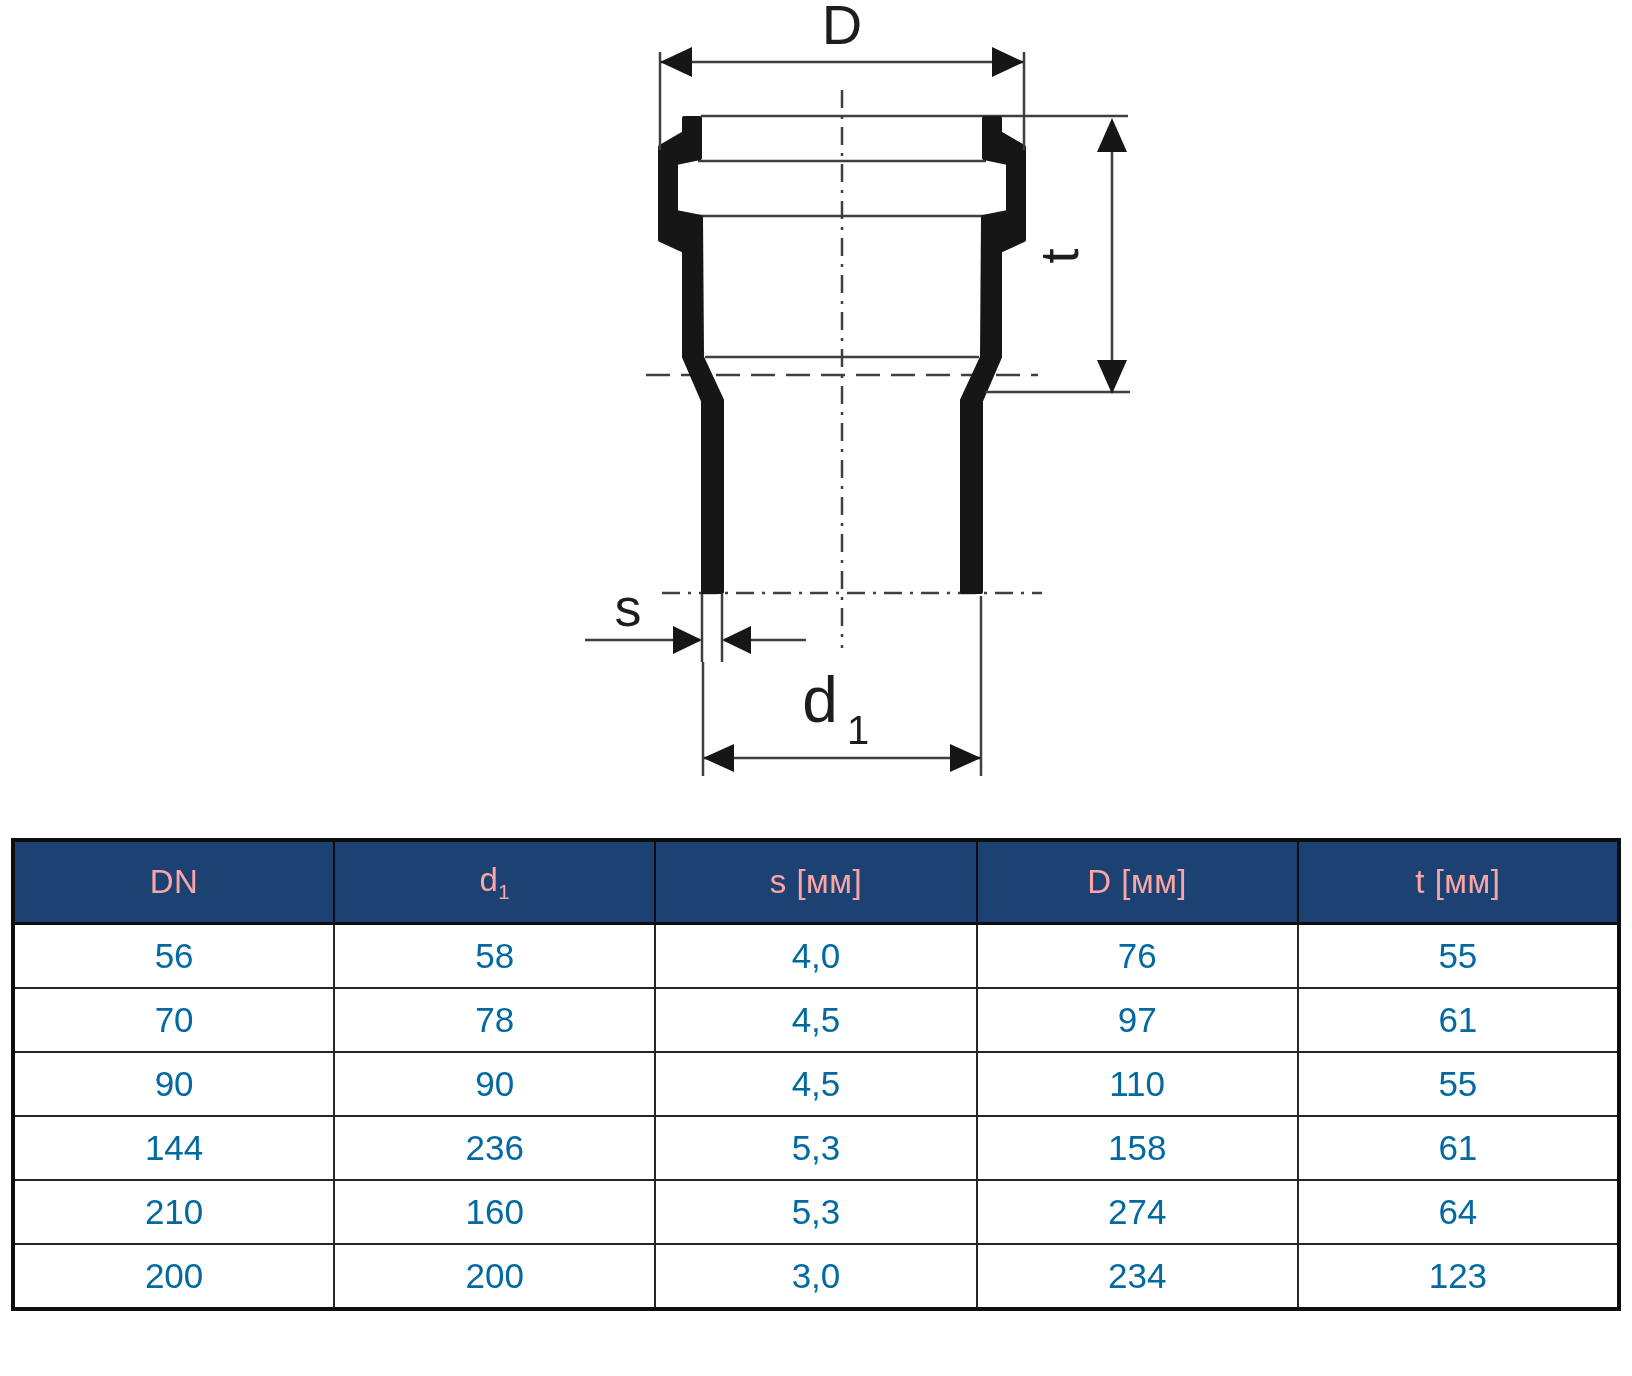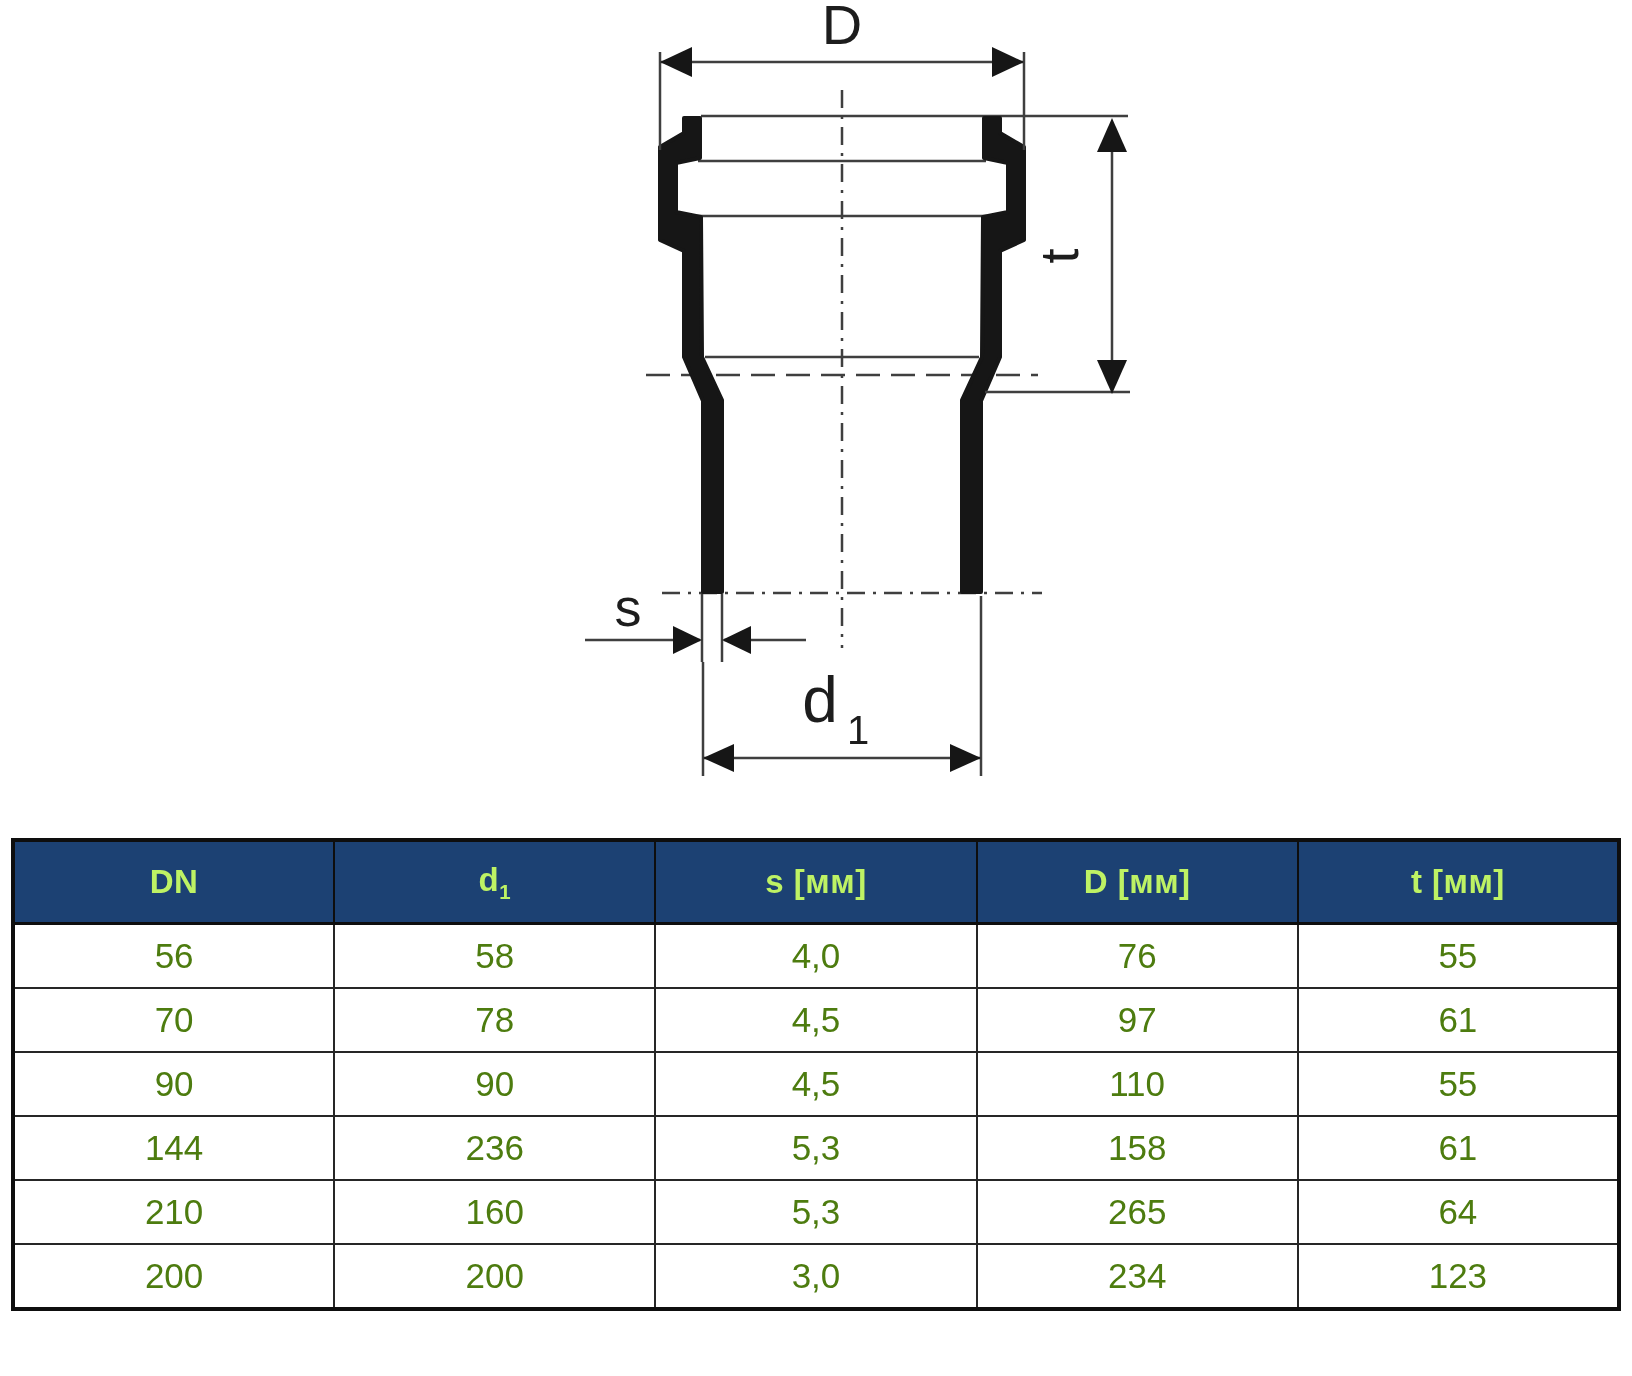--- a/index.html
+++ b/index.html
@@ -8,28 +8,28 @@
     font-family:"Liberation Sans", sans-serif;overflow:hidden;
   }
   .drawing{display:block;}
   .dim-label{fill:#1d1d1d;font-family:"Liberation Sans",sans-serif;font-weight:500;}
   .spec-table{
     width:1610px;margin:26px 10px 0 11px;
     border-collapse:collapse;table-layout:fixed;
     border:4px solid #0e0e0e;
   }
   .spec-table th{
-    background:#1c4173;color:#bef264;
-    height:78px;font-size:33px;font-weight:700;letter-spacing:0.5px;
+    background:#1c4173;color:#fca5a5;
+    height:78px;font-size:33px;font-weight:400;letter-spacing:0.5px;
     text-align:center;vertical-align:middle;
     border:2px solid #0e0e0e;border-bottom:3px solid #0e0e0e;
   }
   .spec-table th sub{font-size:0.62em;}
   .spec-table td{
-    height:60px;font-size:35px;color:#4d7c0f;
+    height:60px;font-size:35px;color:#0369a1;
     text-align:center;vertical-align:middle;
     border:2px solid #262626;background:#ffffff;
   }
 </style>
 </head>
 <body>
 
 <div class="page">
 
   <svg class="drawing" width="1632" height="812" viewBox="0 0 1632 812">
@@ -140,21 +140,21 @@
         <td>144</td>
         <td>236</td>
         <td>5,3</td>
         <td>158</td>
         <td>61</td>
       </tr>
       <tr>
         <td>210</td>
         <td>160</td>
         <td>5,3</td>
-        <td>265</td>
+        <td>274</td>
         <td>64</td>
       </tr>
       <tr>
         <td>200</td>
         <td>200</td>
         <td>3,0</td>
         <td>234</td>
         <td>123</td>
       </tr>
     </tbody>

